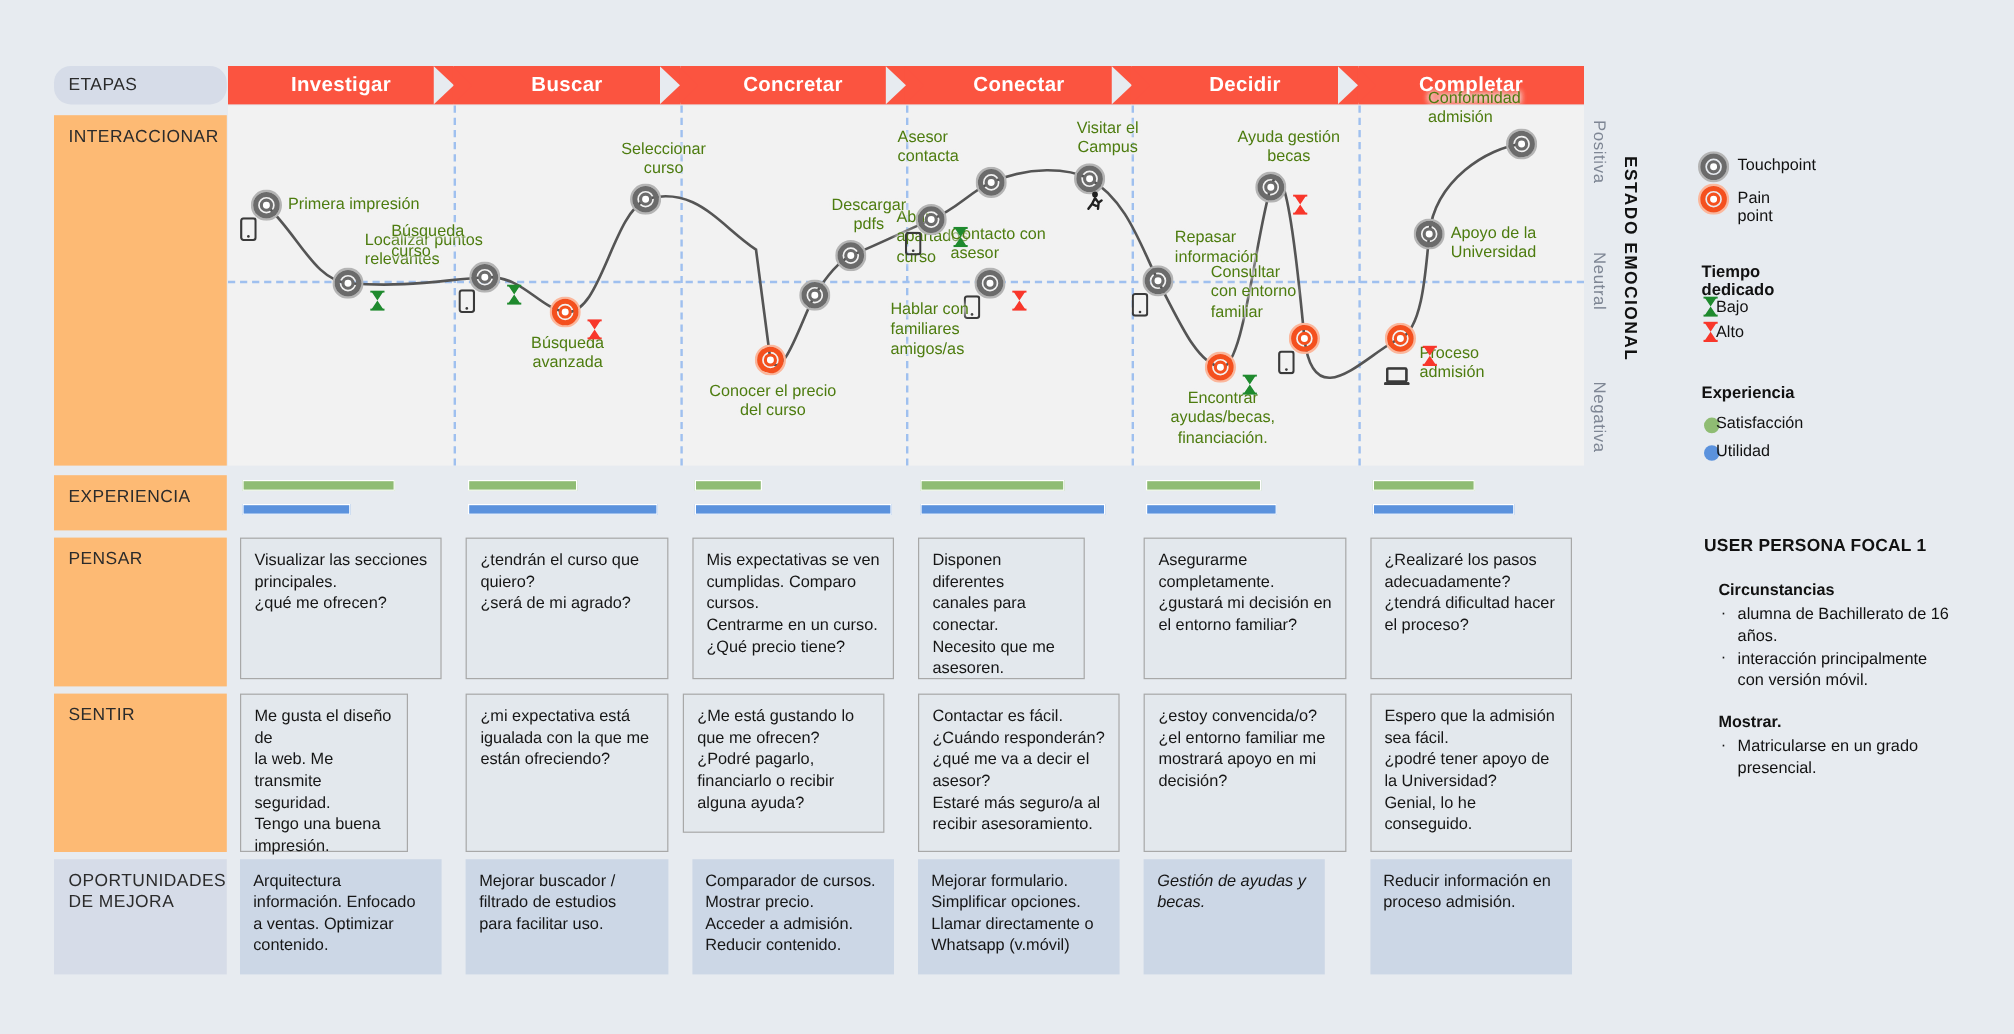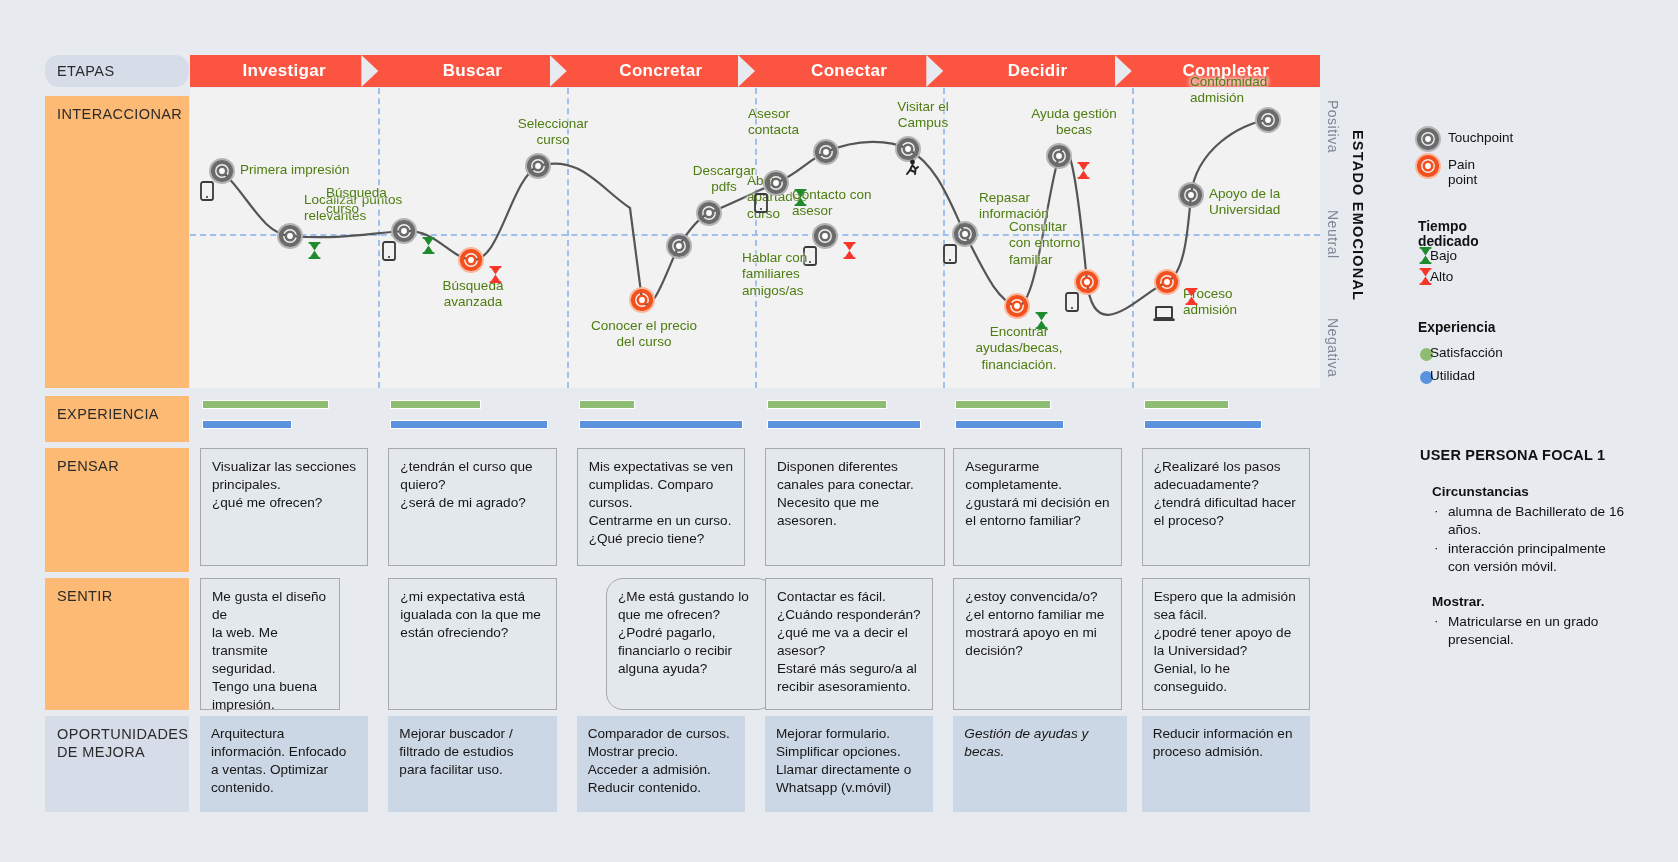--- a/index.html
+++ b/index.html
@@ -467,21 +467,21 @@
 principales.
 ¿qué me ofrecen?</div>
     <div class="card" style="left: 388.333px; top: 448px; width: 168.333px; height: 118px;">¿tendrán el curso que
 quiero?
 ¿será de mi agrado?</div>
     <div class="card" style="left: 576.667px; top: 448px; width: 168.333px; height: 118px;">Mis expectativas se ven
 cumplidas. Comparo
 cursos.
 Centrarme en un curso.
 ¿Qué precio tiene?</div>
-    <div class="card" style="left: 765px; top: 448px; width: 180px; height: 118px;">Disponen diferentes
+    <div class="card" style="left: 765px; top: 448px; width: 139px; height: 118px;">Disponen diferentes
 canales para conectar.
 Necesito que me
 asesoren.</div>
     <div class="card" style="left: 953.333px; top: 448px; width: 168.333px; height: 118px;">Asegurarme
 completamente.
 ¿gustará mi decisión en
 el entorno familiar?</div>
     <div class="card" style="left: 1141.67px; top: 448px; width: 168.333px; height: 118px;">¿Realizaré los pasos
 adecuadamente?
 ¿tendrá dificultad hacer
@@ -489,21 +489,21 @@
   </div>
 <div id="sentir-cards" style="position: absolute; left: 0px; top: 0px;">
     <div class="card" style="left: 200px; top: 578px; width: 140px; height: 132px;">Me gusta el diseño de
 la web. Me transmite
 seguridad.
 Tengo una buena
 impresión.</div>
     <div class="card" style="left: 388.333px; top: 578px; width: 168.333px; height: 132px;">¿mi expectativa está
 igualada con la que me
 están ofreciendo?</div>
-    <div class="card" style="left: 606px; top: 578px; width: 168.333px; height: 132px; border-radius: 17px;">¿Me está gustando lo
+    <div class="card" style="left: 569px; top: 578px; width: 168.333px; height: 116px;">¿Me está gustando lo
 que me ofrecen?
 ¿Podré pagarlo,
 financiarlo o recibir
 alguna ayuda?</div>
     <div class="card" style="left: 765px; top: 578px; width: 168.333px; height: 132px;">Contactar es fácil.
 ¿Cuándo responderán?
 ¿qué me va a decir el
 asesor?
 Estaré más seguro/a al
 recibir asesoramiento.</div>
@@ -527,21 +527,21 @@
 filtrado de estudios
 para facilitar uso.</div>
     <div class="opcell" style="left: 576.667px; top: 716px; width: 168.333px; height: 96px;">Comparador de cursos.
 Mostrar precio.
 Acceder a admisión.
 Reducir contenido.</div>
     <div class="opcell" style="left: 765px; top: 716px; width: 168.333px; height: 96px;">Mejorar formulario.
 Simplificar opciones.
 Llamar directamente o
 Whatsapp (v.móvil)</div>
-    <div class="opcell italic" style="left: 953.333px; top: 716px; width: 174px; height: 96px;">Gestión de ayudas y
+    <div class="opcell italic" style="left: 953.333px; top: 716px; width: 151px; height: 96px;">Gestión de ayudas y
 becas.</div>
     <div class="opcell" style="left: 1141.67px; top: 716px; width: 168.333px; height: 96px;">Reducir información en
 proceso admisión.</div>
   </div>
 
 <div id="legend" style="position: absolute; left: 0px; top: 0px;">
     <div style="position: absolute; left: 1415px; top: 126px;"><svg width="26" height="26" viewBox="0 0 26 26">
     <circle cx="13" cy="13" r="12" fill="none" stroke="#b4b4b4" stroke-width="2"></circle>
     <circle cx="13" cy="13" r="9" fill="none" stroke="#6b6b6b" stroke-width="4.2"></circle>
     <circle cx="13" cy="13" r="4.2" fill="#fff" stroke="#6b6b6b" stroke-width="2.6"></circle>

